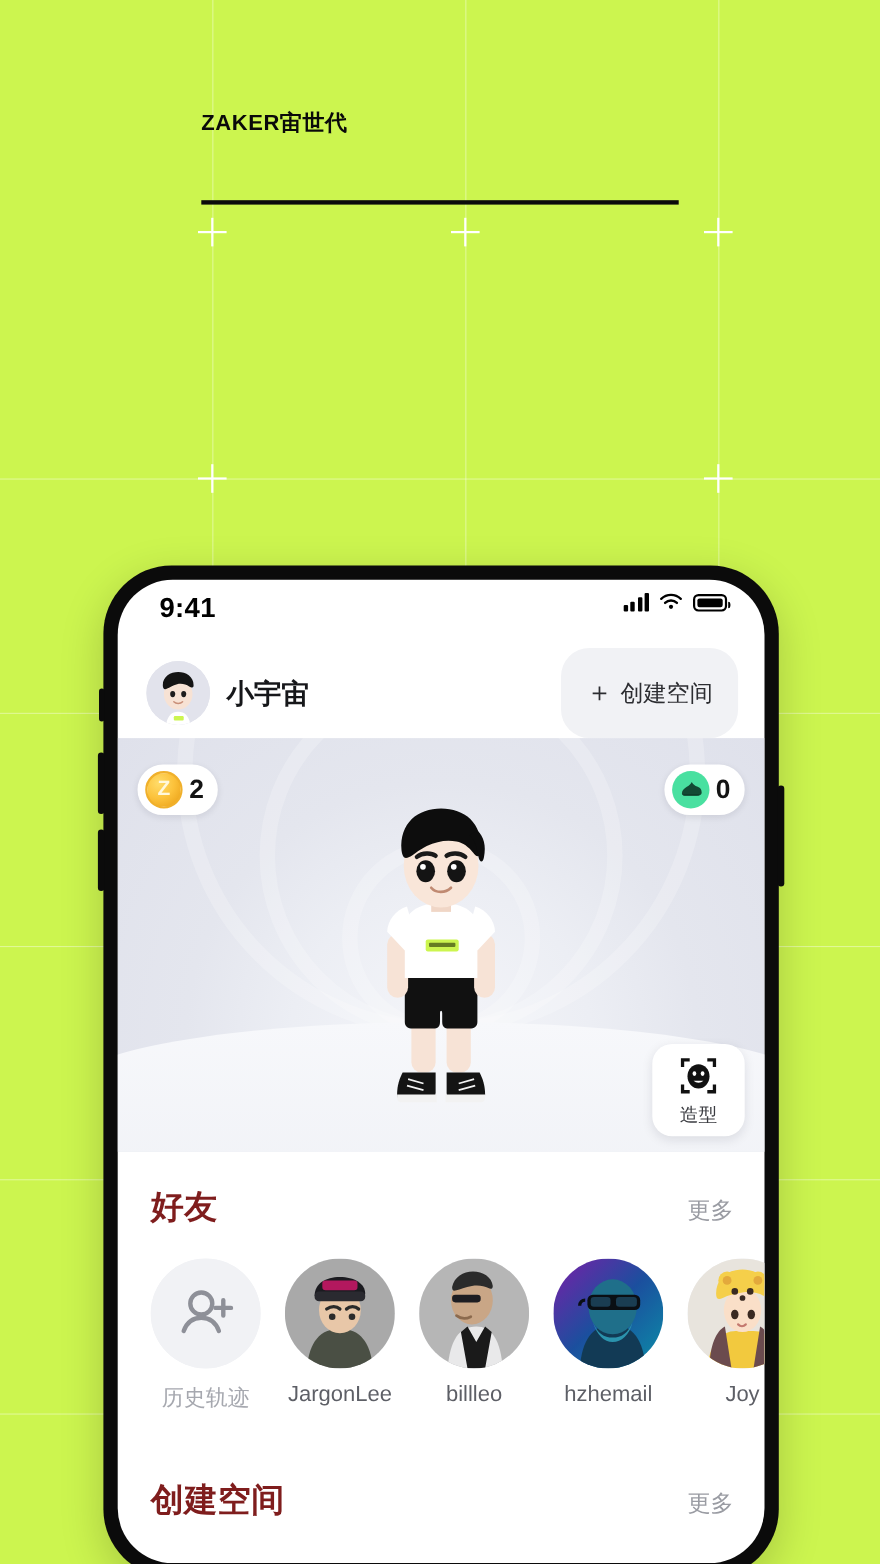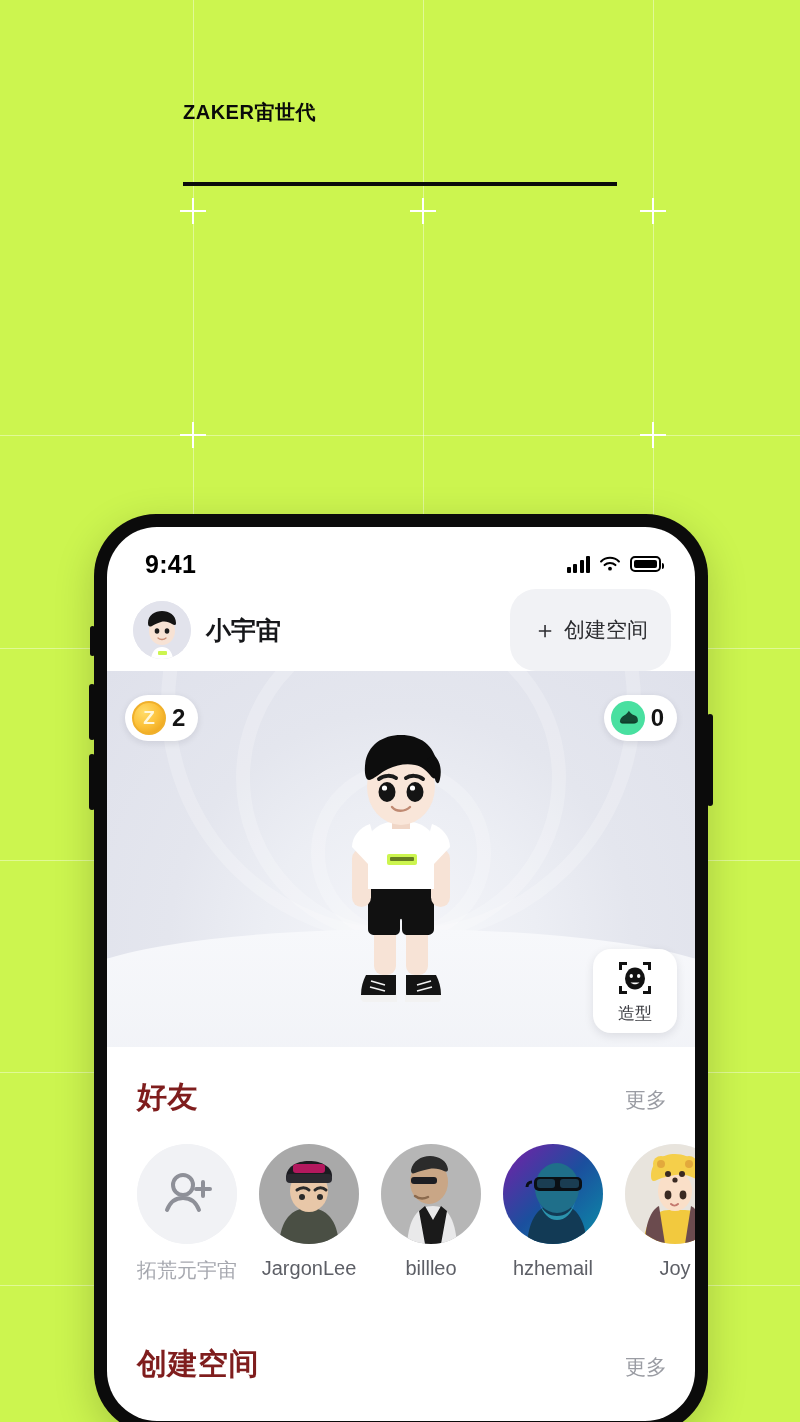--- a/index.html
+++ b/index.html
@@ -50,21 +50,21 @@
   .btn-voldn { left: -5px; top: 240px; width: 6px; height: 56px; }
   .btn-power { right: -5px; top: 200px; width: 6px; height: 92px; }
 
   .screen {
     position: relative; width: 100%; height: 100%;
     background: #ffffff; border-radius: 50px; overflow: hidden;
   }
 
   
   .statusbar {
-    height: 62px; display: flex; align-items: center;
+    height: 62px; display: flex; align-items: flex-start;
     justify-content: space-between; padding: 12px 34px 0 38px;
   }
   .clock { font-size: 25px; font-weight: 700; color: #000; letter-spacing: .3px; }
   .sys-icons { display: flex; align-items: center; gap: 9px; }
   .bars { display: flex; align-items: flex-end; gap: 2.5px; height: 17px; }
   .bars i { width: 4px; background: #000; border-radius: 1px; display: block; }
   .bars i:nth-child(1){height:6px}.bars i:nth-child(2){height:9px}
   .bars i:nth-child(3){height:13px}.bars i:nth-child(4){height:17px}
   .battery {
     width: 31px; height: 16px; border: 2px solid #000;
@@ -341,21 +341,21 @@
 
       <div class="friend">
         <div class="f-av">
           <svg viewBox="0 0 100 100" width="100" height="100">
             <circle cx="50" cy="50" r="50" fill="#f1f2f5"></circle>
             <circle cx="46" cy="41" r="10" fill="none" stroke="#8e9098" stroke-width="4"></circle>
             <path d="M30 66c3-8 9-12 16-12s13 4 16 12" fill="none" stroke="#8e9098" stroke-width="4" stroke-linecap="round"></path>
             <path d="M66 38v14M59 45h14" stroke="#8e9098" stroke-width="4" stroke-linecap="round"></path>
           </svg>
         </div>
-        <div class="f-name muted">拓荒元宇宙</div>
+        <div class="f-name muted">历史轨迹</div>
       </div>
 
       <div class="friend">
         <div class="f-av">
           <svg viewBox="0 0 100 100" width="100" height="100">
             <rect width="100" height="100" fill="#a9a9a9"></rect>
             <path d="M20 100c2-24 12-36 30-36s28 12 30 36z" fill="#4a4f44"></path>
             <ellipse cx="50" cy="47" rx="19" ry="21" fill="#e8c7a8"></ellipse>
             <path d="M27 34c0-11 10-17 23-17s23 6 23 15c0 3-3 3-5 3H32c-3 0-5-1-5-1z" fill="#1b1b20"></path>
             <rect x="27" y="30" width="46" height="9" rx="4" fill="#2a2a30"></rect>

